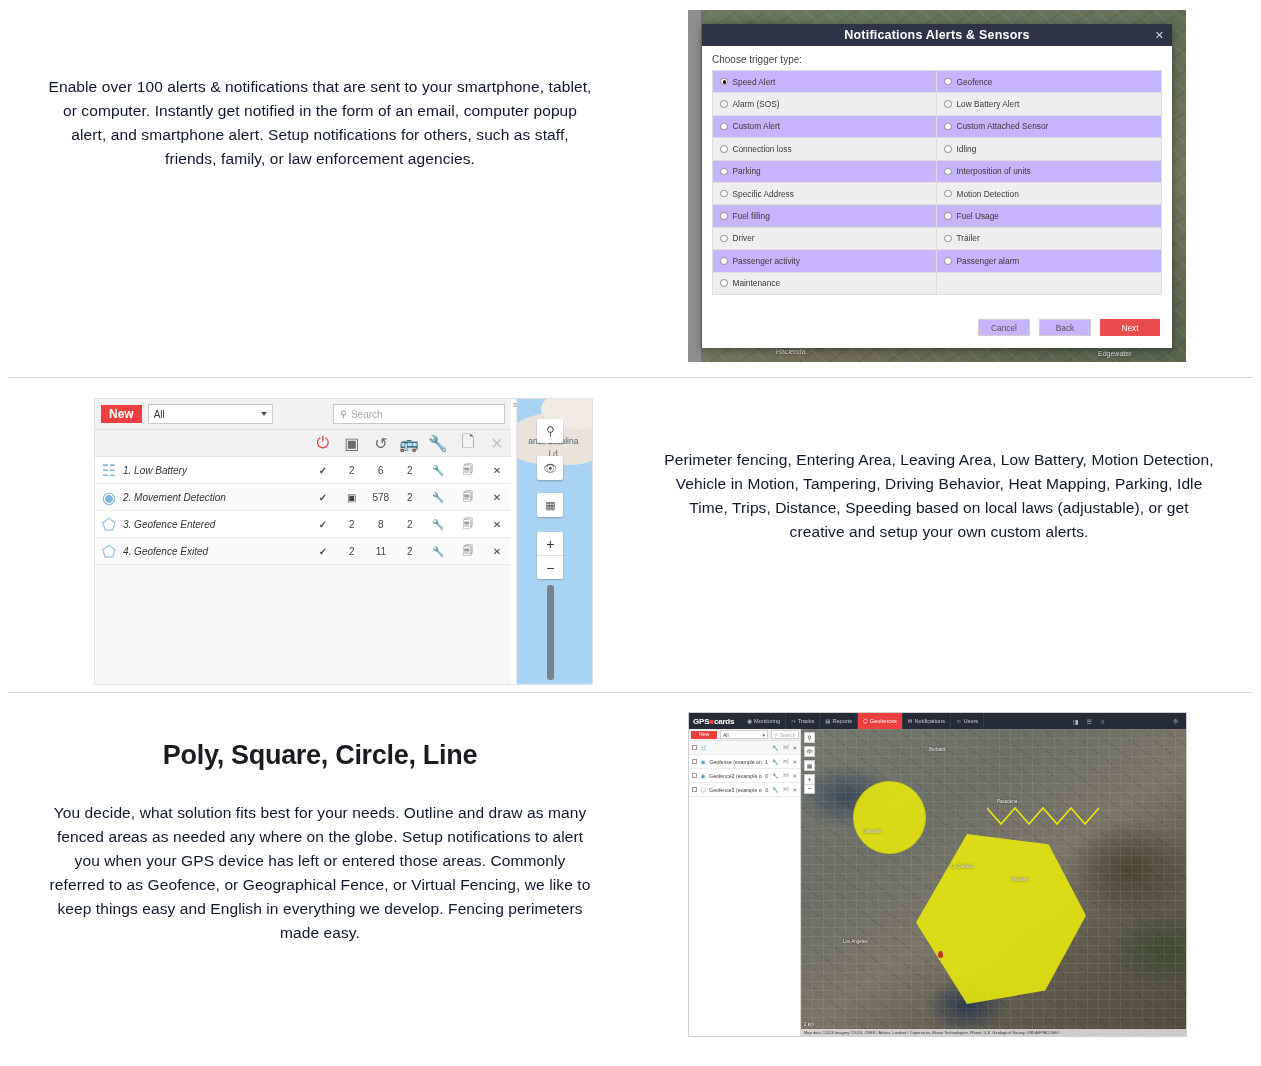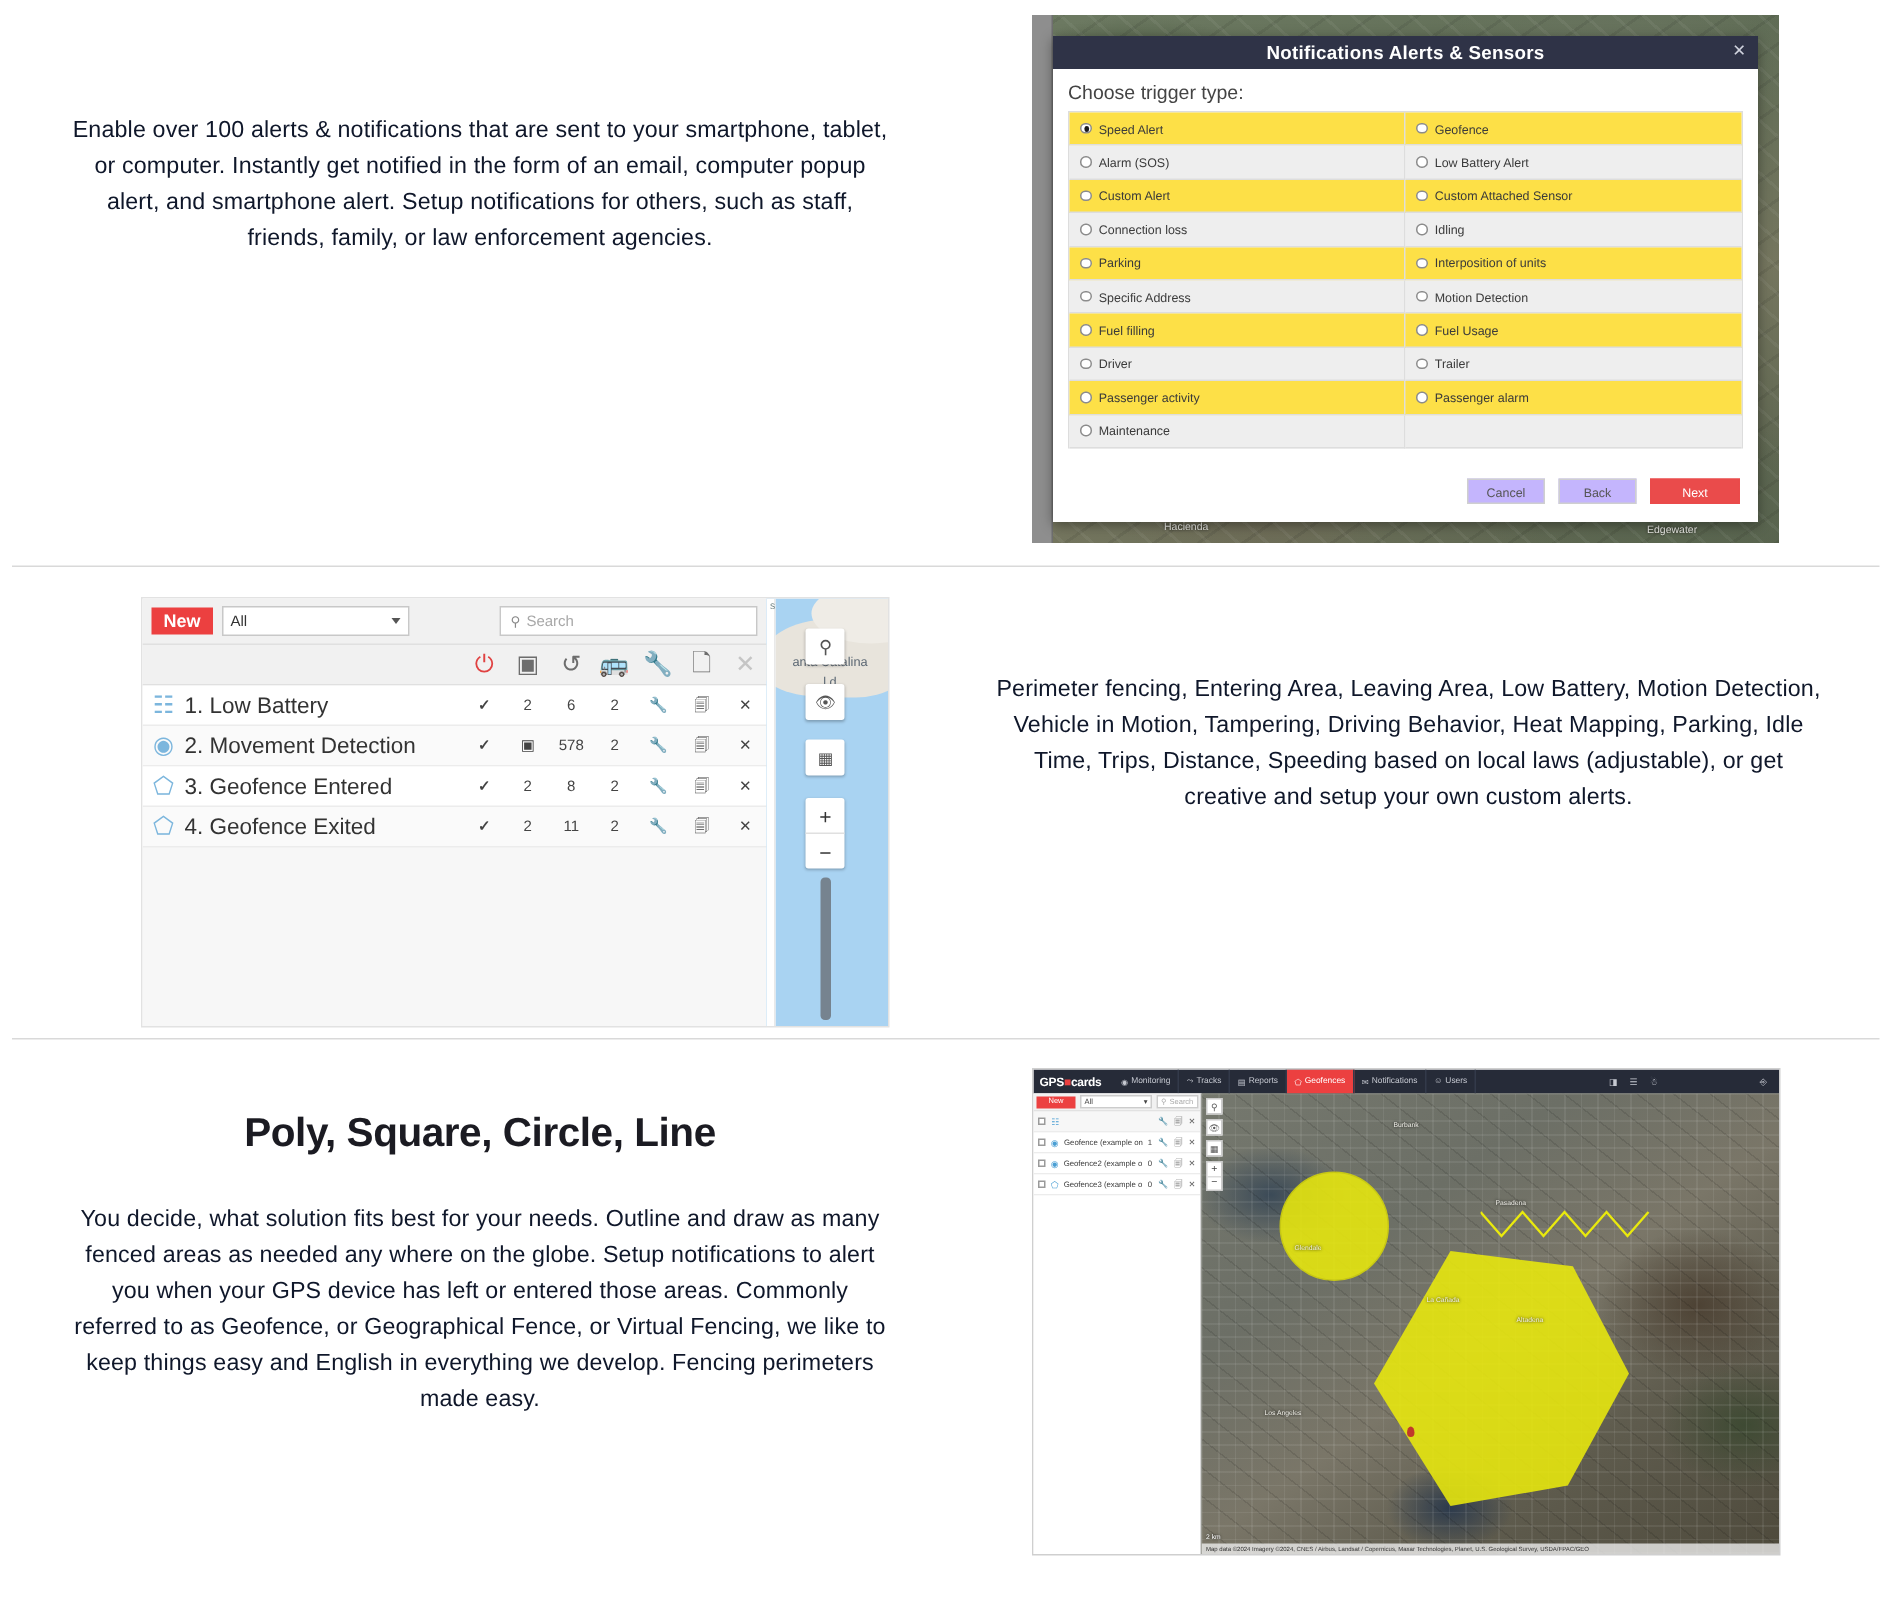--- a/index.html
+++ b/index.html
@@ -67,31 +67,31 @@
   #dialog-titlebar {
     height:22px; background:#2f3347; position:relative; flex:0 0 auto;
     display:flex; align-items:center; justify-content:center;
   }
   #dialog-title { color:#ffffff; font-size:12.5px; font-weight:bold; letter-spacing:.2px; }
   #dialog-close {
     position:absolute; right:8px; top:50%; transform:translateY(-50%);
     color:#cfd2dd; font-size:11px; line-height:1; cursor:pointer;
   }
   #dialog-body { flex:1 1 auto; padding:8px 10px 0 10px; display:flex; flex-direction:column; }
-  #trigger-label { font-size:13px; color:#444; margin-bottom:5px; }
+  #trigger-label { font-size:10px; color:#444; margin-bottom:5px; }
   #trigger-grid {
     border:1px solid #dddddd; border-bottom:none;
     display:grid; grid-template-columns:1fr 1fr;
   }
   .trig {
     display:flex; align-items:center; gap:5px;
     padding:0 7px; height:22.4px;
     font-size:8.3px; color:#3a3a3a;
     border-bottom:1px solid #dddddd;
-    background:#fde047; cursor:pointer; overflow:hidden; white-space:nowrap;
+    background:#c4b5fd; cursor:pointer; overflow:hidden; white-space:nowrap;
   }
   .trig.odd { background:#eeeeee; }
   .trig.empty { cursor:default; }
   .trig .radio {
     width:7.5px; height:7.5px; border:1px solid #8c8c8c; border-radius:50%;
     background:#fff; flex:0 0 auto; position:relative;
   }
   .trig.sel .radio::after {
     content:""; position:absolute; left:1.5px; top:1.5px;
     width:3.5px; height:3.5px; border-radius:50%; background:#1a1a1a;
@@ -147,21 +147,21 @@
   .hdr-spacer { flex:1 1 auto; }
   .hdr-icons { display:flex; align-items:center; }
   .hdr-icons .ic { width:29px; text-align:center; color:#6d6d6d; }
 
   .alert-row {
     height:27px; display:flex; align-items:center;
     background:#fff; border-bottom:1px solid #ececec; cursor:pointer;
   }
   .alert-row.alt { background:#fafafa; }
   .alert-row .rowicon { width:28px; text-align:center; color:#7cb6dd; }
-  .alert-row .rowname { font-size:15px; color:#333; white-space:nowrap; }
+  .alert-row .rowname { font-size:10px; color:#333; white-space:nowrap;font-style:italic; }
   .alert-row .cells { margin-left:auto; display:flex; align-items:center; }
   .alert-row .cells > div { width:29px; text-align:center; font-size:10px; color:#444; }
   .check { color:#3fa34a; font-size:12px; font-weight:bold; }
   .xmark { color:#e04242; font-size:11px; }
   .wrench { color:#5d5d5d; font-size:10px; }
   #alertlist-empty { flex:1 1 auto; background:#f7f7f7; }
 
   #alertlist-map { width:81px; height:100%; position:relative; overflow:hidden;
     background:#a9d3f2; }
   #alertlist-map .land {

